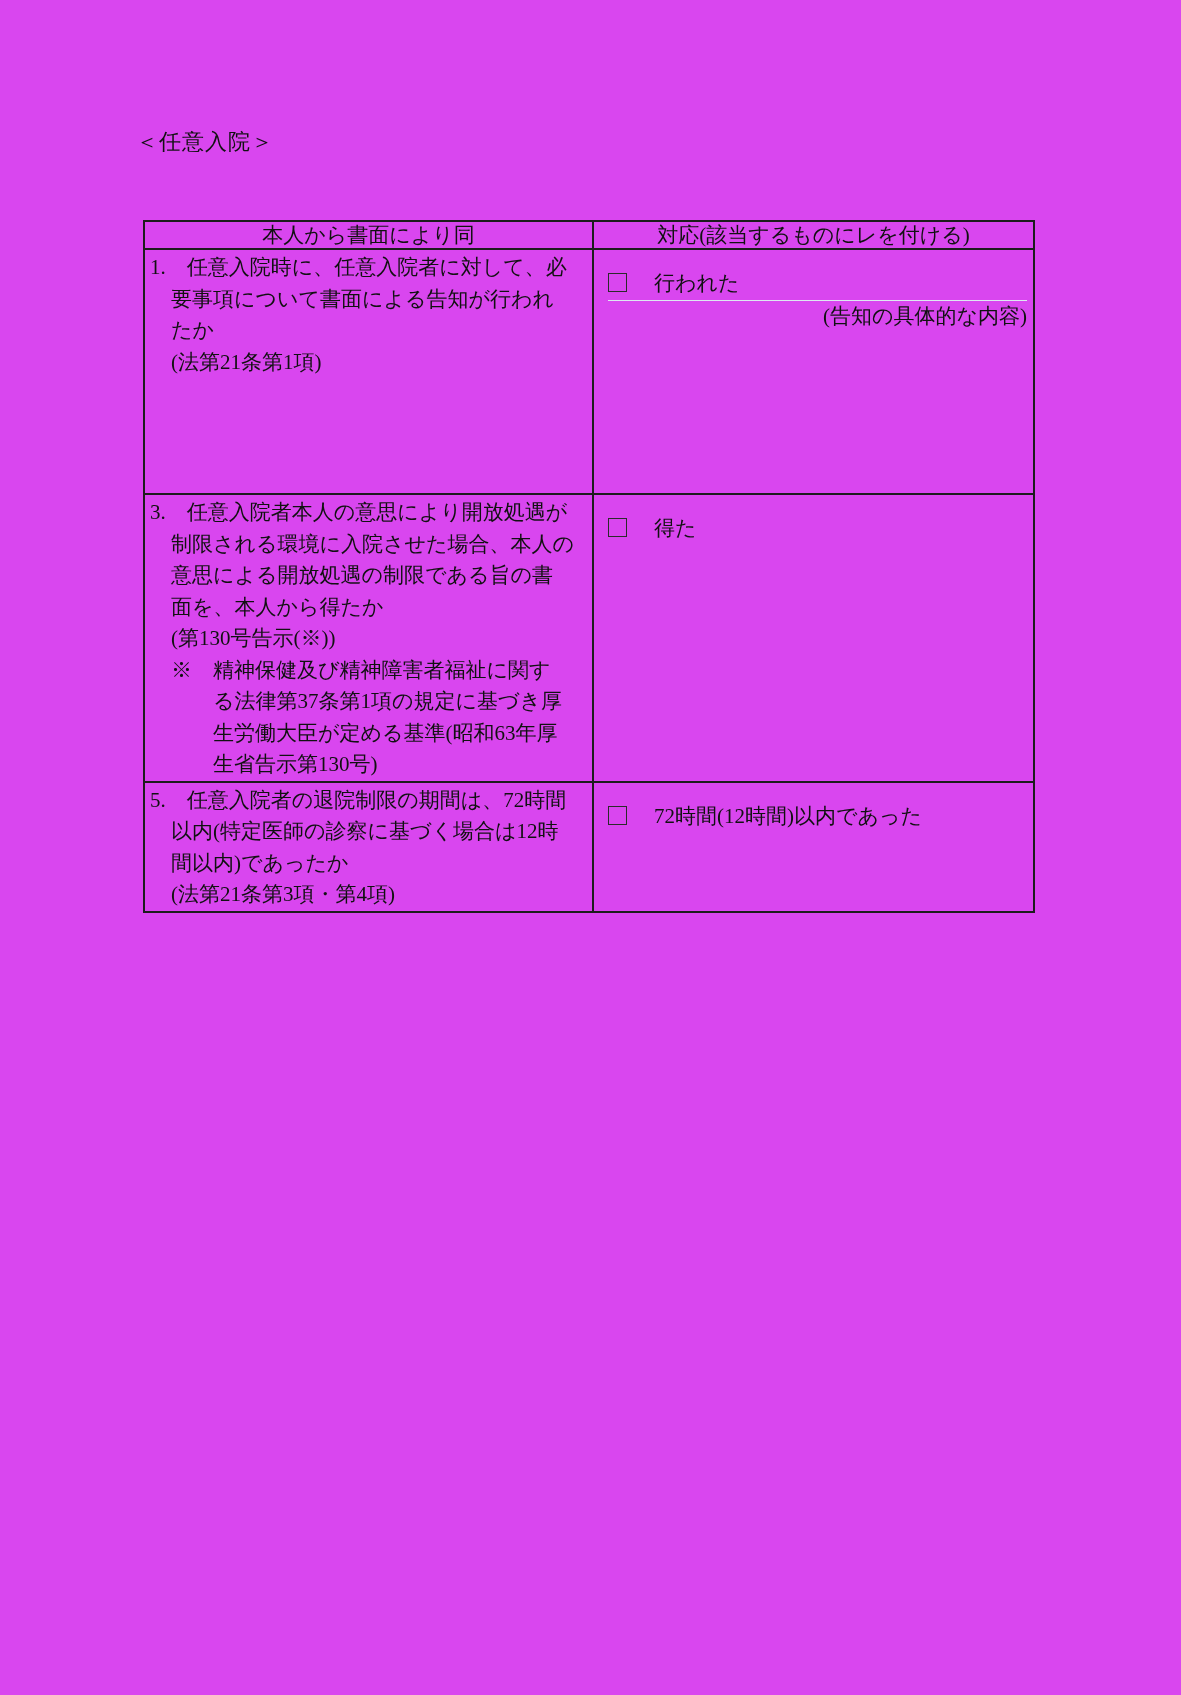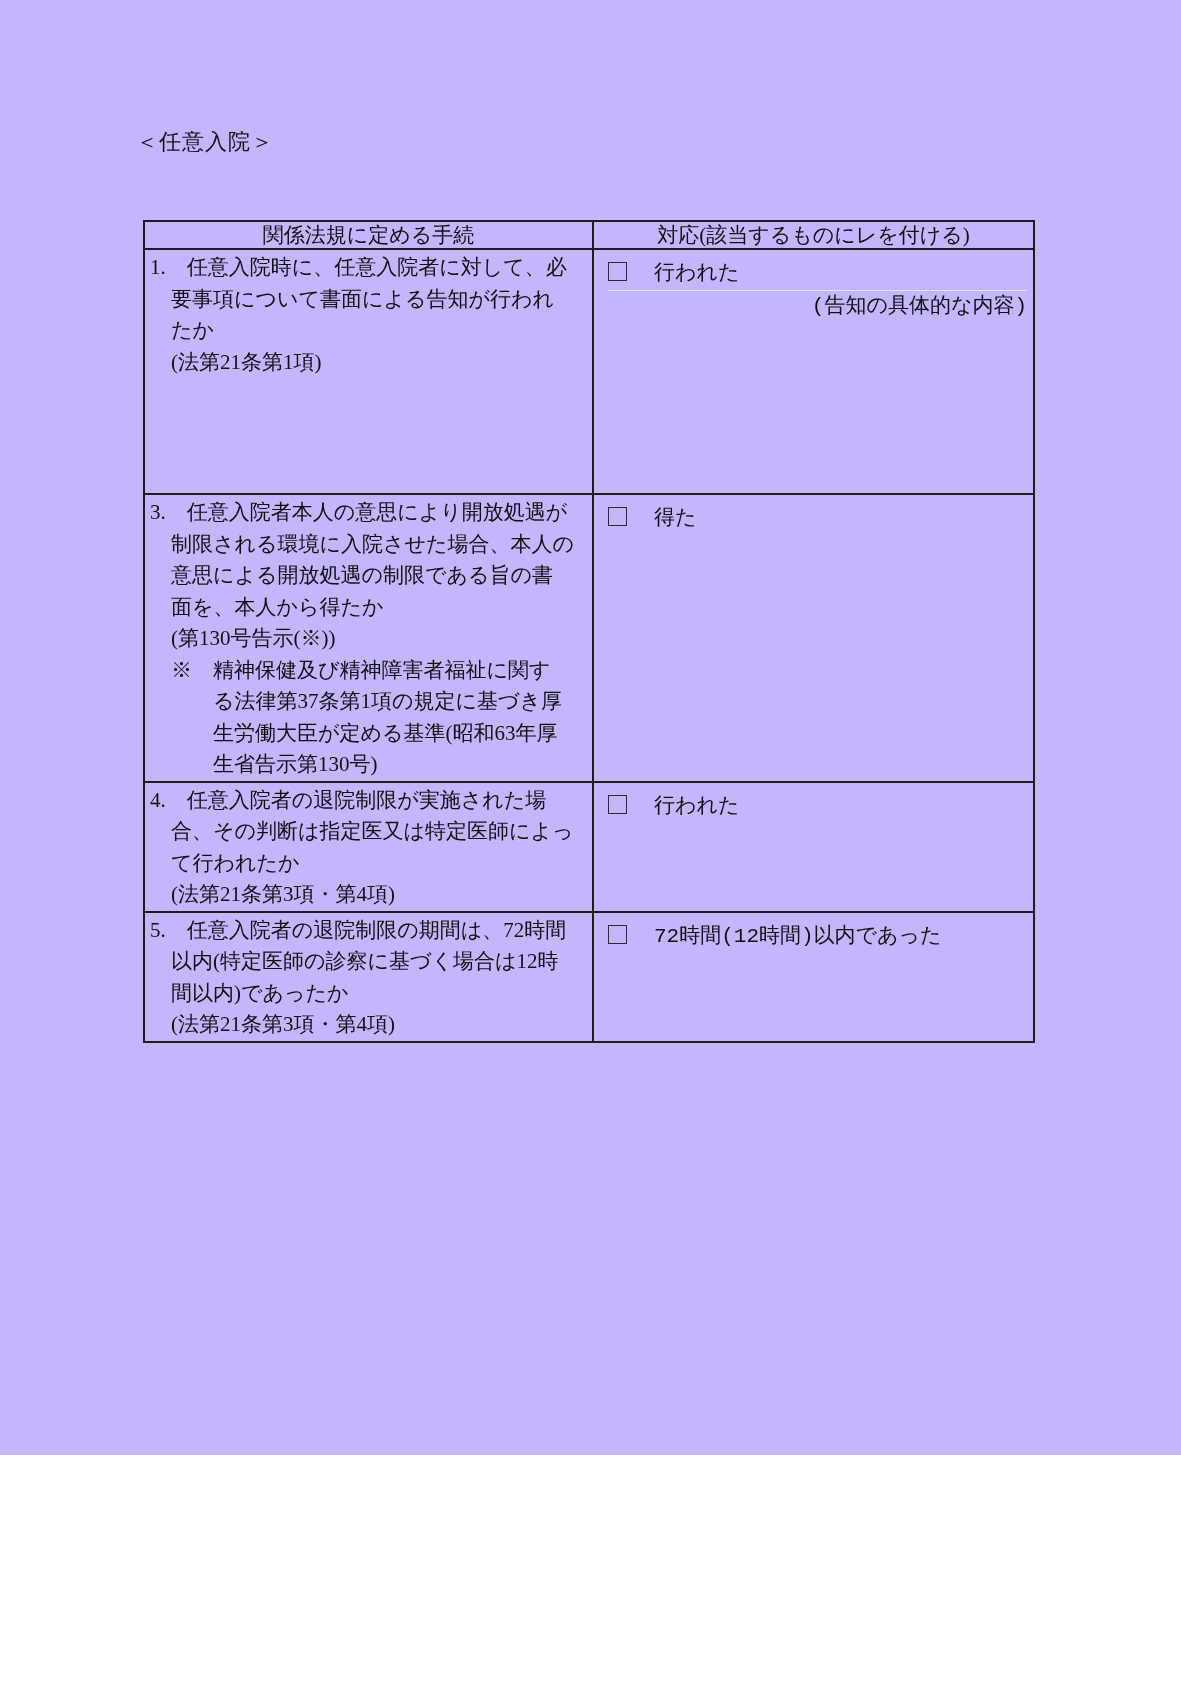--- a/index.html
+++ b/index.html
@@ -1,19 +1,19 @@
 <!DOCTYPE html>
 <html><head>
 <meta charset="utf-8">
 <style>
   html,body{margin:0;padding:0;background:#ffffff;}
   .page{
     position:relative;
-    width:1181px;height:1455px;
-    background:#c4b5fd;
+    width:1181px;height:1695px;
+    background:#d946ef;
     font-family:"Liberation Serif","DejaVu Serif",serif;
     color:#111;
     overflow:hidden;
   }
   .doc-title{
     position:absolute;left:136px;top:129px;
     font-size:22px;line-height:26px;
     letter-spacing:1px;
   }
   .doc-note{
@@ -47,22 +47,21 @@
   tr.r4{height:126px;}
   tr.r5{height:128px;}
   td.left{
     padding:2px 6px 0 5px;
   }
   td.left .lines{
     white-space:pre-wrap;
     line-height:31.5px;
   }
   td.right{
-    padding:8px 6px 0 14px;
-    font-family:Liberation Mono, monospace;
+    padding:18px 6px 0 14px;
   }
   .check-line{
     line-height:31.5px;
     white-space:nowrap;
   }
   .check-line.underlined{
     border-bottom:1px solid #dde8f1;
   }
   .cbx{
     display:inline-block;
@@ -87,21 +86,21 @@
 
   <div class="doc-title">＜任意入院＞</div>
 
   <table class="proc">
     <colgroup>
         <col class="c1">
         <col class="c2">
       </colgroup>
     <thead>
       <tr>
-        <th>関係法規に定める手続</th>
+        <th>本人から書面により同</th>
         <th>対応(該当するものにレを付ける)</th>
       </tr>
     </thead>
     <tbody>
 
       <tr class="r1">
         <td class="left">
           <div class="lines">1.　任意入院時に、任意入院者に対して、必
 　要事項について書面による告知が行われ
 　たか
@@ -128,33 +127,20 @@
 　　　生労働大臣が定める基準(昭和63年厚
 　　　生省告示第130号)</div>
         </td>
         <td class="right">
           <div class="check-line">
             <span class="cbx"></span><span class="cbx-label">得た</span>
           </div>
         </td>
       </tr>
 
-      <tr class="r4">
-        <td class="left">
-          <div class="lines">4.　任意入院者の退院制限が実施された場
-　合、その判断は指定医又は特定医師によっ
-　て行われたか
-　(法第21条第3項・第4項)</div>
-        </td>
-        <td class="right">
-          <div class="check-line">
-            <span class="cbx"></span><span class="cbx-label">行われた</span>
-          </div>
-        </td>
-      </tr>
 
       <tr class="r5">
         <td class="left">
           <div class="lines">5.　任意入院者の退院制限の期間は、72時間
 　以内(特定医師の診察に基づく場合は12時
 　間以内)であったか
 　(法第21条第3項・第4項)</div>
         </td>
         <td class="right">
           <div class="check-line">

